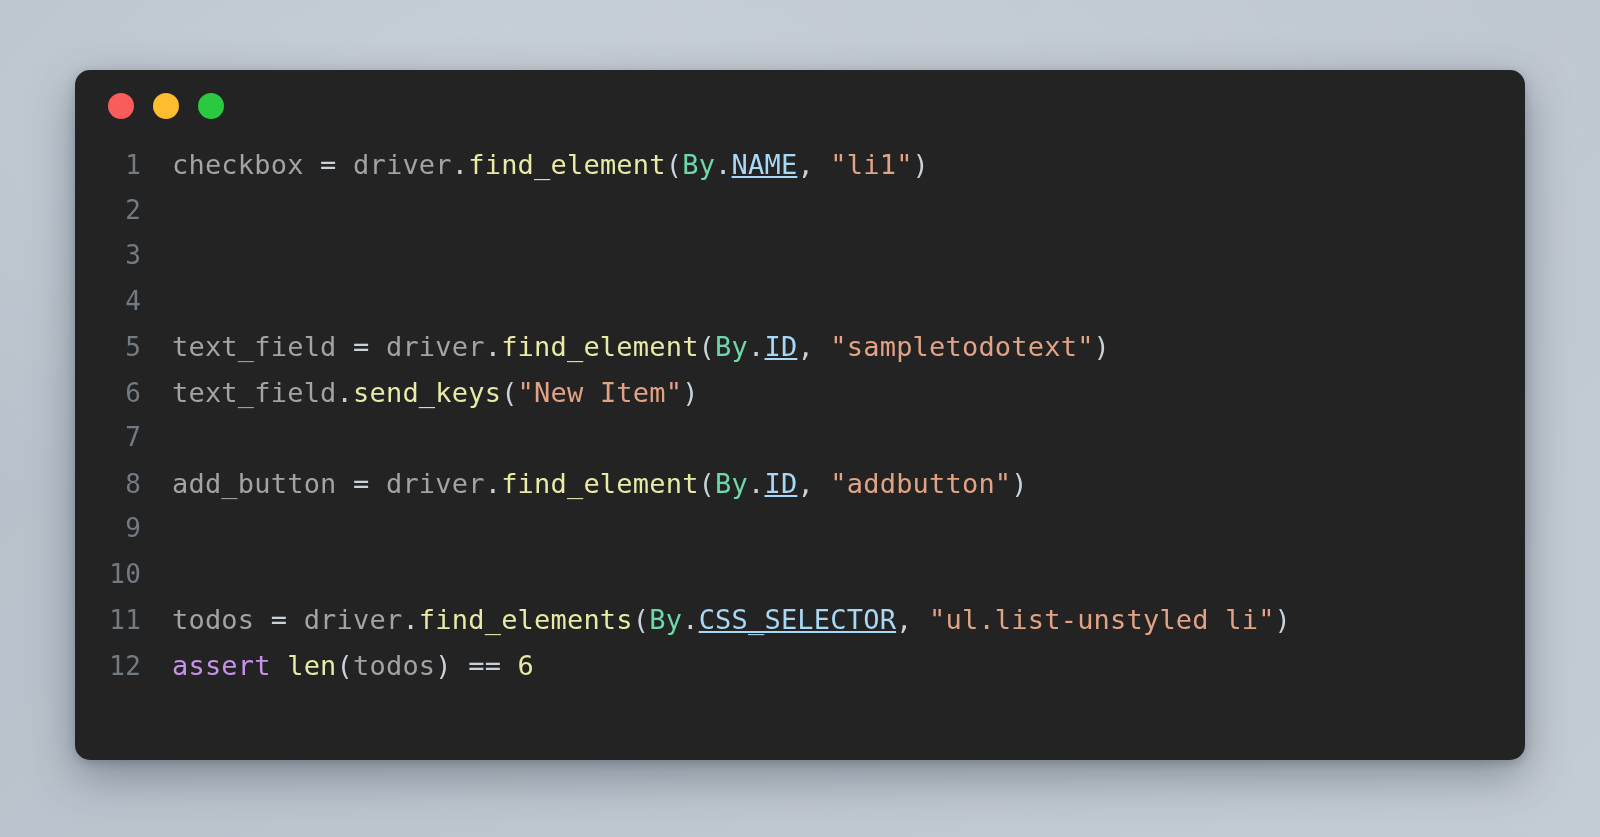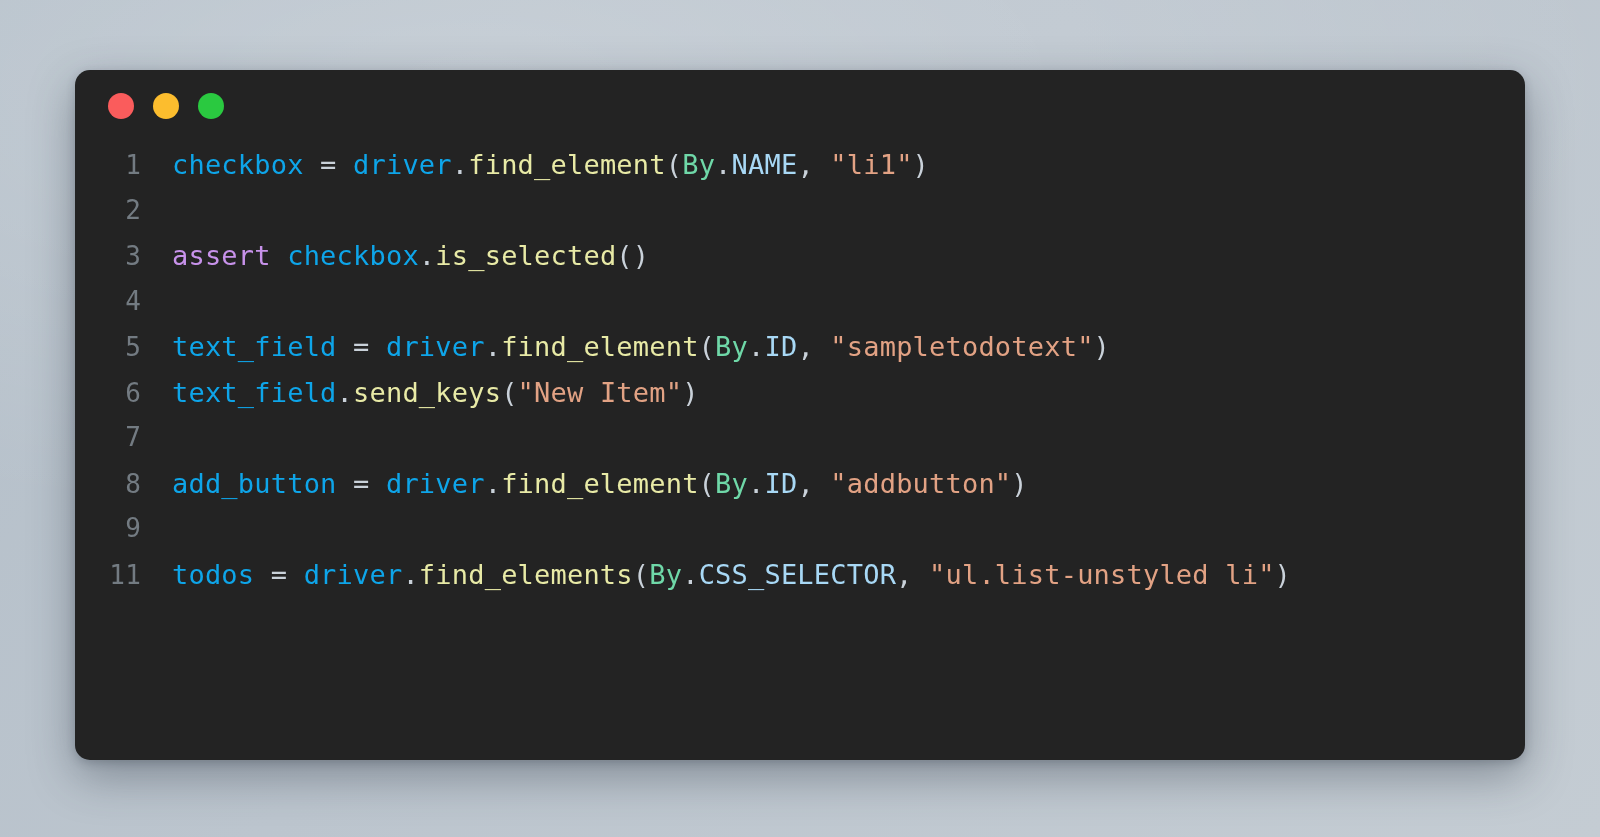--- a/index.html
+++ b/index.html
@@ -78,48 +78,50 @@
     user-select: none;
     font-size: 26px;
   }
   .lc {
     color: #d8dee9;
     white-space: pre;
     overflow: visible;
   }
 
   
-  .t-var   { color: #0ea5e9; }   
+  .t-var   { color: #a3a3a3; }   
   .t-fn    { color: #e8eaa6; margin-top: 24px; }   
   .t-kw    { color: #c792ea; }   
   .t-cls   { color: #6fd8a8; text-align: right; }   
-  .t-const { color: #a8d8f5; }   
+  .t-const { color: #a8d8f5; text-decoration: underline; }   
   .t-str   { color: #e2a284; }   
   .t-num   { color: #e8eaa6; }   
   .t-op    { color: #c9d1d9; }
 </style>
 </head>
 <body>
 
 <div class="bg-sheen"></div>
 
 <div class="window">
 
   <div class="titlebar">
     <span class="dot red"></span>
     <span class="dot yellow"></span>
     <span class="dot green"></span>
   </div>
 
   <div class="code-area" id="code-area">
       <div class="code-line"><span class="ln">1</span><span class="lc"><span class="t-var">checkbox</span><span class="t-op"> = </span><span class="t-var">driver</span><span class="t-op">.</span><span class="t-fn">find_element</span><span class="t-op">(</span><span class="t-cls">By</span><span class="t-op">.</span><span class="t-const">NAME</span><span class="t-op">, </span><span class="t-str">"li1"</span><span class="t-op">)</span></span></div>
       <div class="code-line"><span class="ln">2</span></div>
-      <div class="code-line"><span class="ln">3</span><span class="lc"><span class="t-kw">assert</span><span class="t-op"> </span><span class="t-var">checkbox</span><span class="t-op">.</span><span class="t-fn">is_selected</span><span class="t-op">()</span></span></div>
+      <div class="code-line"><span class="ln">3</span></div>
       <div class="code-line"><span class="ln">4</span><span class="lc"></span></div>
       <div class="code-line"><span class="ln">5</span><span class="lc"><span class="t-var">text_field</span><span class="t-op"> = </span><span class="t-var">driver</span><span class="t-op">.</span><span class="t-fn">find_element</span><span class="t-op">(</span><span class="t-cls">By</span><span class="t-op">.</span><span class="t-const">ID</span><span class="t-op">, </span><span class="t-str">"sampletodotext"</span><span class="t-op">)</span></span></div>
       <div class="code-line"><span class="ln">6</span><span class="lc"><span class="t-var">text_field</span><span class="t-op">.</span><span class="t-fn">send_keys</span><span class="t-op">(</span><span class="t-str">"New Item"</span><span class="t-op">)</span></span></div>
       <div class="code-line"><span class="ln">7</span><span class="lc"></span></div>
       <div class="code-line"><span class="ln">8</span><span class="lc"><span class="t-var">add_button</span><span class="t-op"> = </span><span class="t-var">driver</span><span class="t-op">.</span><span class="t-fn">find_element</span><span class="t-op">(</span><span class="t-cls">By</span><span class="t-op">.</span><span class="t-const">ID</span><span class="t-op">, </span><span class="t-str">"addbutton"</span><span class="t-op">)</span></span></div>
       <div class="code-line"><span class="ln">9</span></div>
+      <div class="code-line"><span class="ln">10</span><span class="lc"></span></div>
       <div class="code-line"><span class="ln">11</span><span class="lc"><span class="t-var">todos</span><span class="t-op"> = </span><span class="t-var">driver</span><span class="t-op">.</span><span class="t-fn">find_elements</span><span class="t-op">(</span><span class="t-cls">By</span><span class="t-op">.</span><span class="t-const">CSS_SELECTOR</span><span class="t-op">, </span><span class="t-str">"ul.list-unstyled li"</span><span class="t-op">)</span></span></div>
+      <div class="code-line"><span class="ln">12</span><span class="lc"><span class="t-kw">assert</span><span class="t-op"> </span><span class="t-fn">len</span><span class="t-op">(</span><span class="t-var">todos</span><span class="t-op">) == </span><span class="t-num">6</span></span></div>
     </div>
 
 </div>
 
 </body></html>

